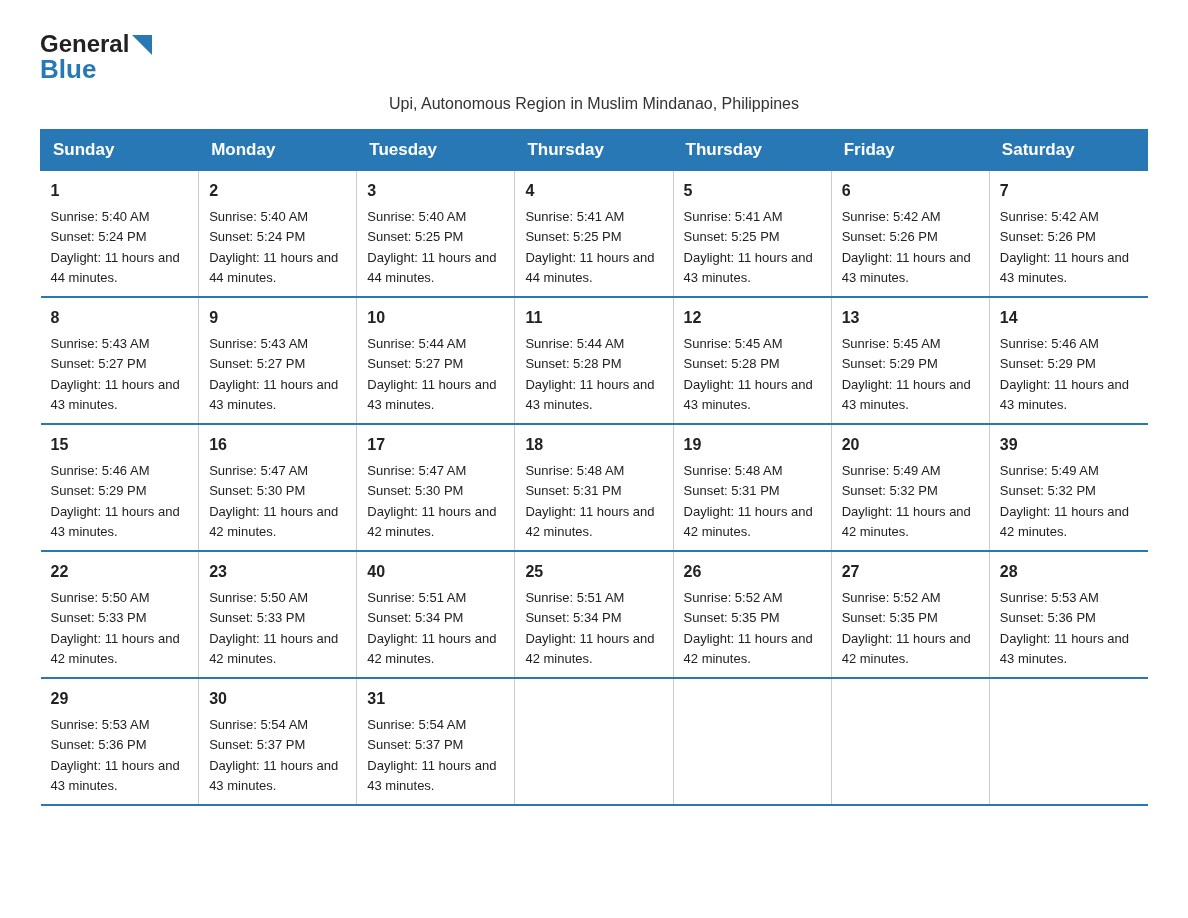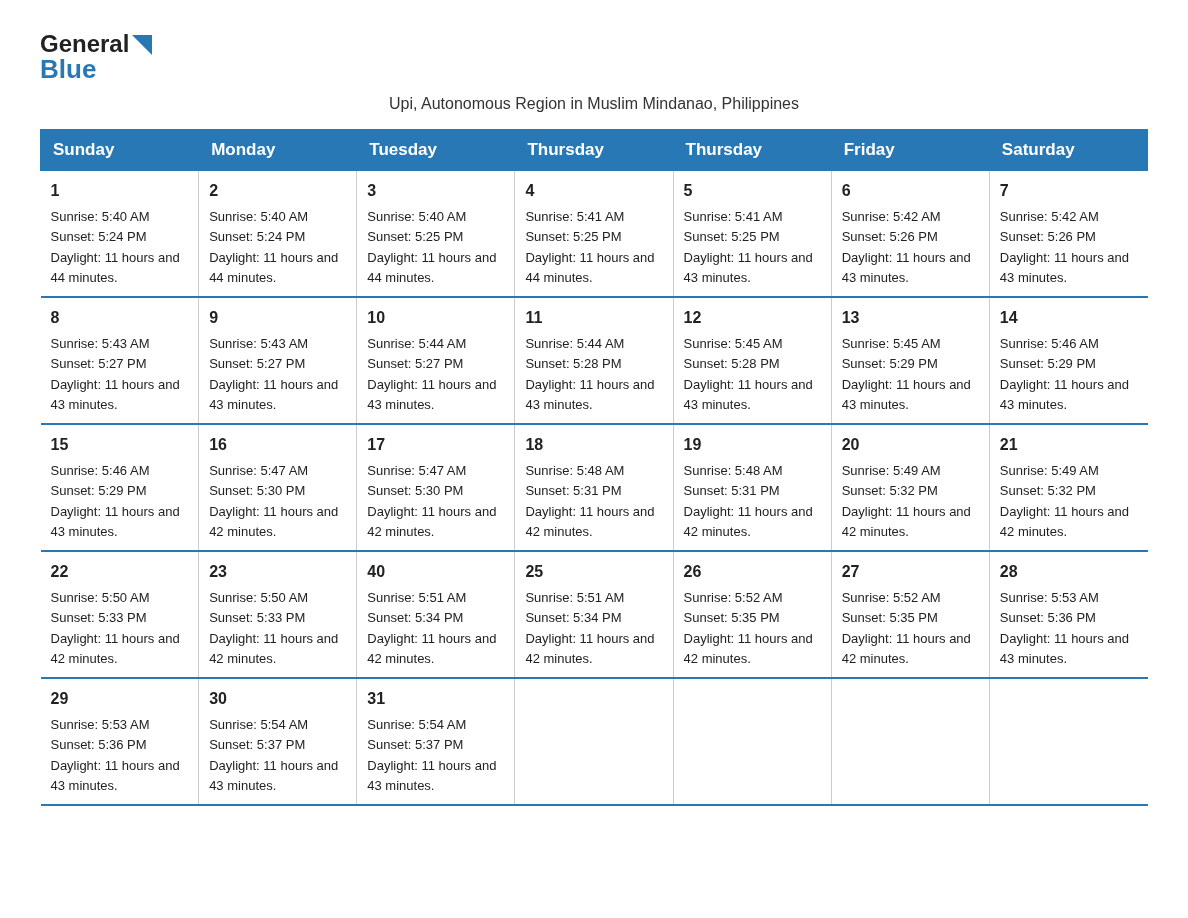--- a/index.html
+++ b/index.html
@@ -145,21 +145,21 @@
         <td><span class="day-number">13</span><span class="day-info">Sunrise: 5:45 AM<br>Sunset: 5:29 PM<br>Daylight: 11 hours and 43 minutes.</span></td>
         <td><span class="day-number">14</span><span class="day-info">Sunrise: 5:46 AM<br>Sunset: 5:29 PM<br>Daylight: 11 hours and 43 minutes.</span></td>
       </tr>
       <tr>
         <td><span class="day-number">15</span><span class="day-info">Sunrise: 5:46 AM<br>Sunset: 5:29 PM<br>Daylight: 11 hours and 43 minutes.</span></td>
         <td><span class="day-number">16</span><span class="day-info">Sunrise: 5:47 AM<br>Sunset: 5:30 PM<br>Daylight: 11 hours and 42 minutes.</span></td>
         <td><span class="day-number">17</span><span class="day-info">Sunrise: 5:47 AM<br>Sunset: 5:30 PM<br>Daylight: 11 hours and 42 minutes.</span></td>
         <td><span class="day-number">18</span><span class="day-info">Sunrise: 5:48 AM<br>Sunset: 5:31 PM<br>Daylight: 11 hours and 42 minutes.</span></td>
         <td><span class="day-number">19</span><span class="day-info">Sunrise: 5:48 AM<br>Sunset: 5:31 PM<br>Daylight: 11 hours and 42 minutes.</span></td>
         <td><span class="day-number">20</span><span class="day-info">Sunrise: 5:49 AM<br>Sunset: 5:32 PM<br>Daylight: 11 hours and 42 minutes.</span></td>
-        <td><span class="day-number">21</span><span class="day-info">Sunrise: 5:49 AM<br>Sunset: 5:32 PM<br>Daylight: 11 hours and 42 minutes.</span></td>
+        <td><span class="day-number">39</span><span class="day-info">Sunrise: 5:49 AM<br>Sunset: 5:32 PM<br>Daylight: 11 hours and 42 minutes.</span></td>
       </tr>
       <tr>
         <td><span class="day-number">22</span><span class="day-info">Sunrise: 5:50 AM<br>Sunset: 5:33 PM<br>Daylight: 11 hours and 42 minutes.</span></td>
         <td><span class="day-number">23</span><span class="day-info">Sunrise: 5:50 AM<br>Sunset: 5:33 PM<br>Daylight: 11 hours and 42 minutes.</span></td>
         <td><span class="day-number">40</span><span class="day-info">Sunrise: 5:51 AM<br>Sunset: 5:34 PM<br>Daylight: 11 hours and 42 minutes.</span></td>
         <td><span class="day-number">25</span><span class="day-info">Sunrise: 5:51 AM<br>Sunset: 5:34 PM<br>Daylight: 11 hours and 42 minutes.</span></td>
         <td><span class="day-number">26</span><span class="day-info">Sunrise: 5:52 AM<br>Sunset: 5:35 PM<br>Daylight: 11 hours and 42 minutes.</span></td>
         <td><span class="day-number">27</span><span class="day-info">Sunrise: 5:52 AM<br>Sunset: 5:35 PM<br>Daylight: 11 hours and 42 minutes.</span></td>
         <td><span class="day-number">28</span><span class="day-info">Sunrise: 5:53 AM<br>Sunset: 5:36 PM<br>Daylight: 11 hours and 43 minutes.</span></td>
       </tr>

